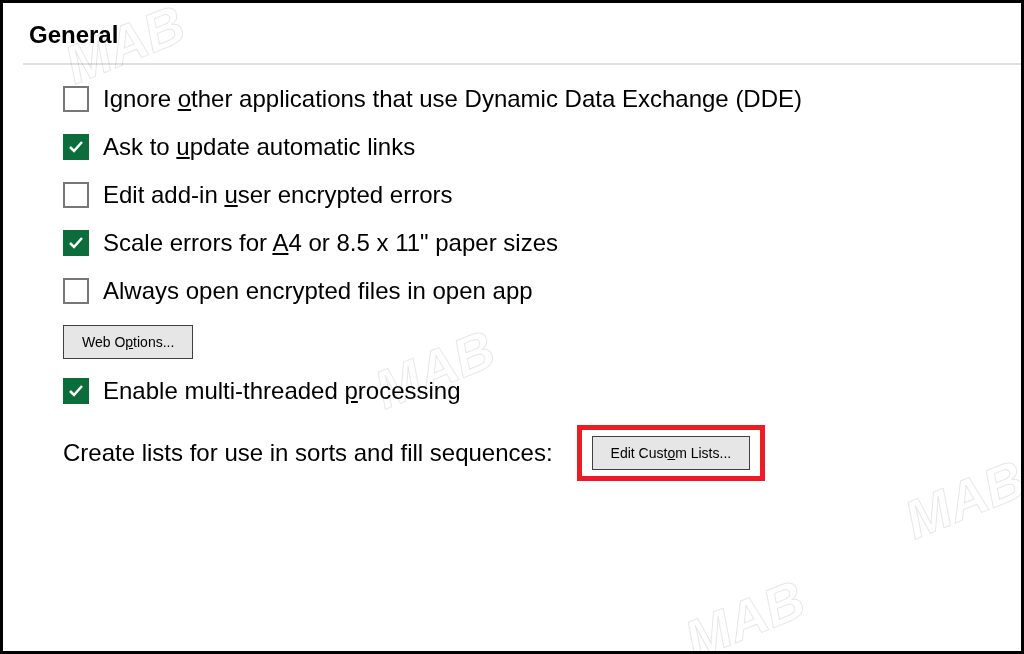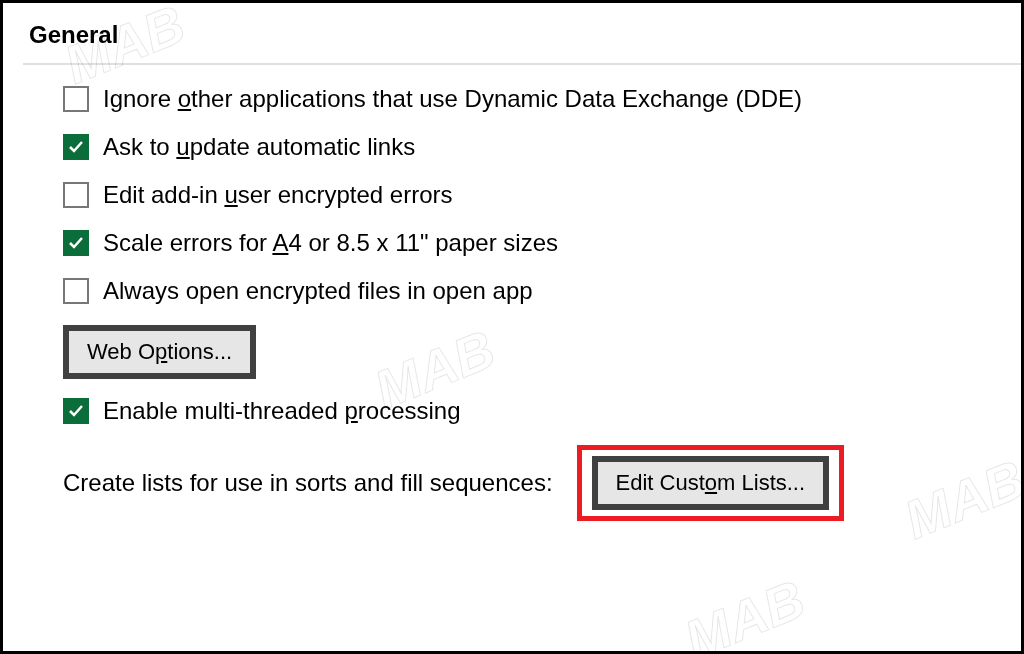--- a/index.html
+++ b/index.html
@@ -71,24 +71,24 @@
   }
   .startup-input {
     margin-left: 12px;
     height: 38px;
     border: 1px solid #bfbfbf;
     flex: 1;
     padding: 0 8px;
     font-size: 20px;
   }
   .btn {
-    font-size: 22px;
+    font-size: 14px;
     padding: 8px 18px;
     background: #e6e6e6;
-    border: 6px solid #404040;
+    border: 1px solid #404040;
     cursor: pointer;
     font-family: inherit;
   }
   .web-options-row {
     margin-bottom: 18px;
   }
   .final-row {
     display: flex;
     align-items: center;
     margin-top: 4px;

